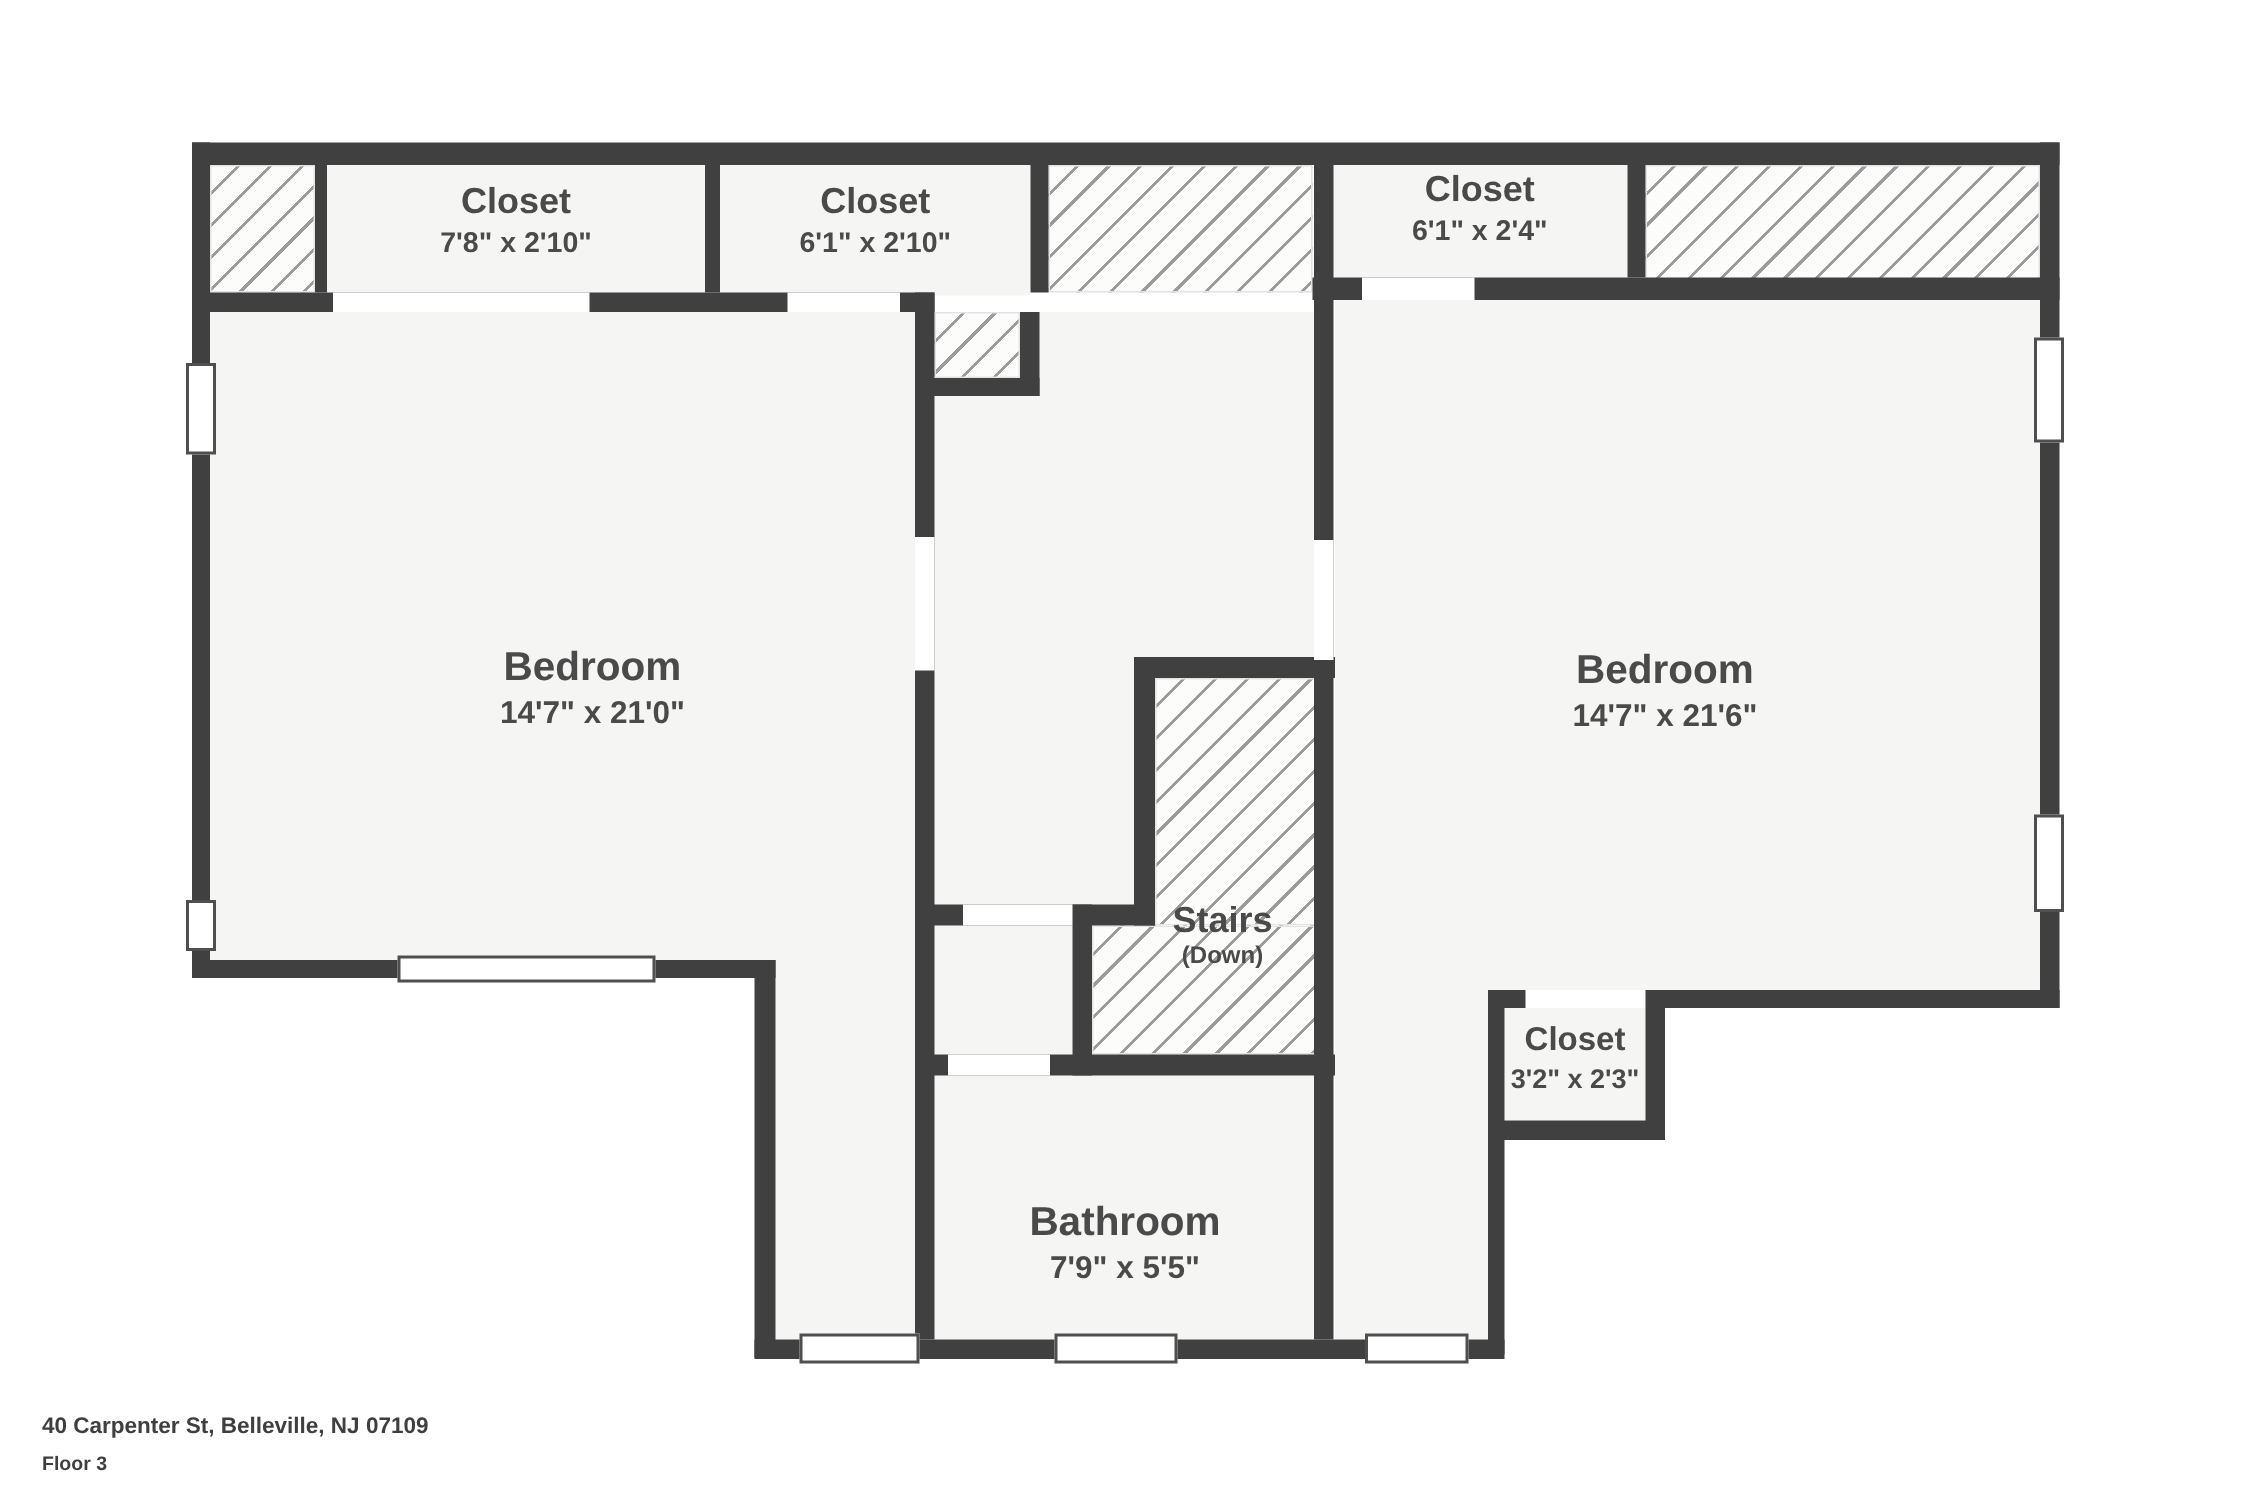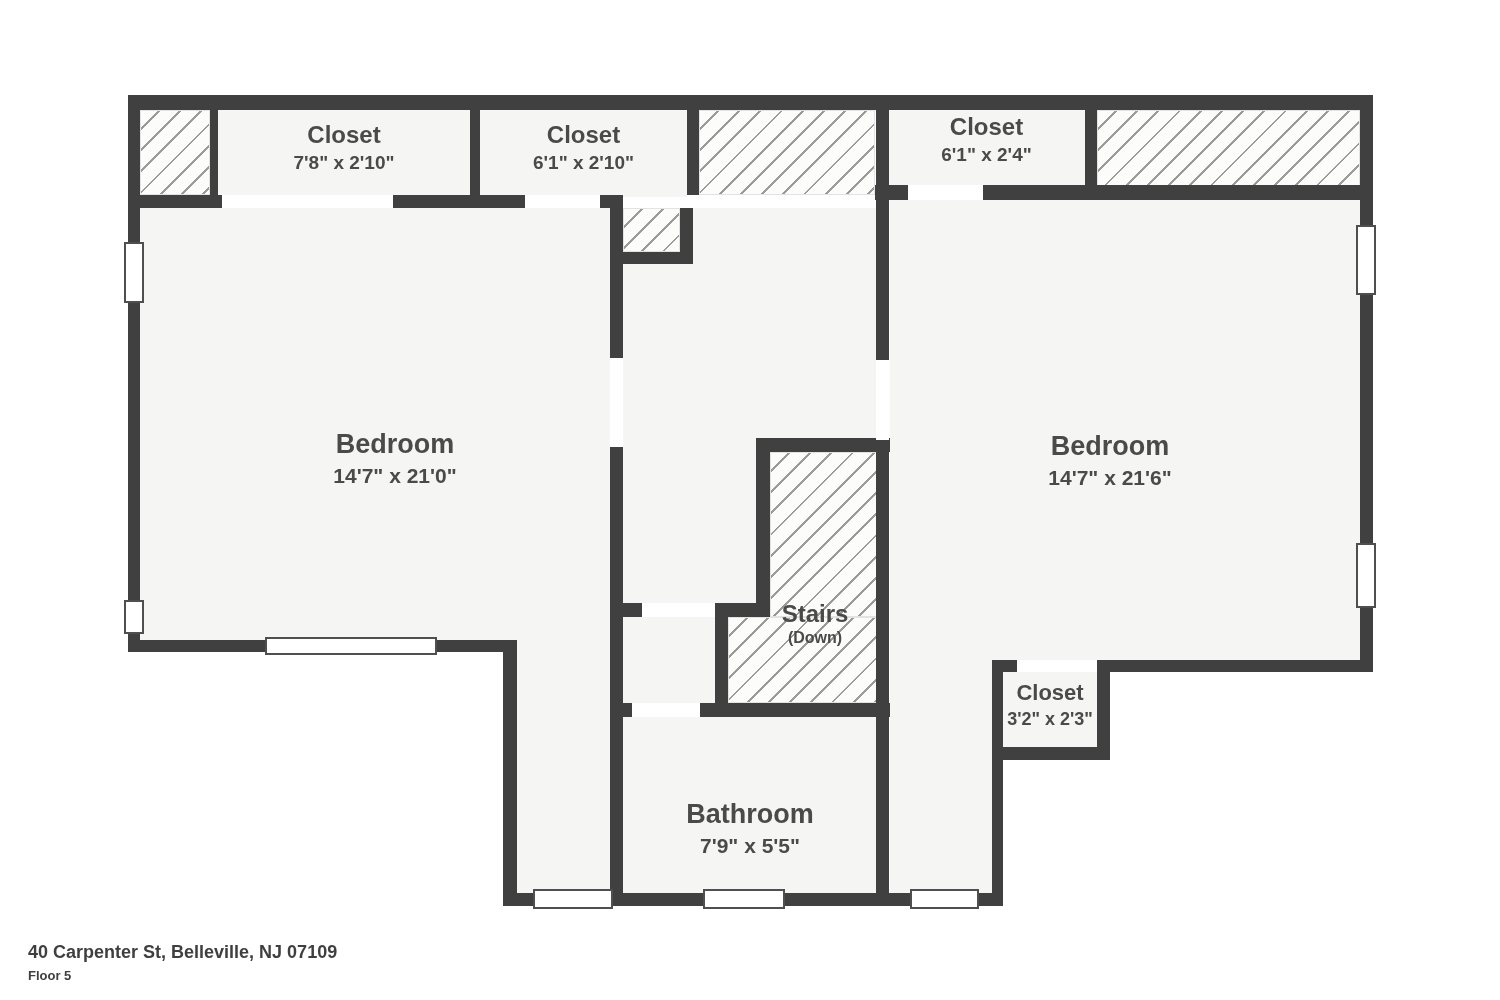--- a/index.html
+++ b/index.html
@@ -14,21 +14,21 @@
   .window{position:absolute;background:#ffffff;border:2px solid #4f4f4f;box-sizing:border-box;}
   .label{position:absolute;text-align:center;color:#4a4a4a;font-weight:bold;line-height:1.22;}
   .label .room-name{font-size:27px;text-align:center;}
   .label .room-dims{font-size:21px;margin-top:2px;}
   .label.md .room-name{font-size:24px;}
   .label.md .room-dims{font-size:19px;}
   .label.sm .room-name{font-size:22px;}
   .label.sm .room-dims{font-size:18px;white-space:nowrap;}
   .label.stairs .room-dims{font-size:16px;margin-top:0;}
   .footer-line{position:absolute;color:#3f3f3f;font-weight:bold;}
-  .addr{left:28px;top:942px;font-size:18px;}
+  .addr{left:28px;top:942px;font-size:15px;}
   .floor{left:28px;top:968px;font-size:13px;}
   .disclaimer{left:0;top:974px;width:100%;text-align:center;font-size:10.5px;}
 </style>
 </head>
 <body>
 
 <div class="page">
 
   <div class="room" style="left:218px;top:110px;width:252px;height:87px;"></div>
   <div class="room" style="left:480px;top:110px;width:207px;height:87px;"></div>
@@ -121,15 +121,15 @@
   <div class="label" style="left:623px;top:770px;width:254px;margin-top:28px;">
     <div class="room-name">Bathroom</div>
     <div class="room-dims">7'9" x 5'5"</div>
   </div>
   <div class="label sm" style="left:1003px;top:680px;width:94px;">
     <div class="room-name">Closet</div>
     <div class="room-dims">3'2" x 2'3"</div>
   </div>
 
   <div class="footer-line addr">40 Carpenter St, Belleville, NJ 07109</div>
-  <div class="footer-line floor">Floor 5</div>
+  <div class="footer-line floor">Floor 3</div>
 
 </div>
 
 </body></html>

